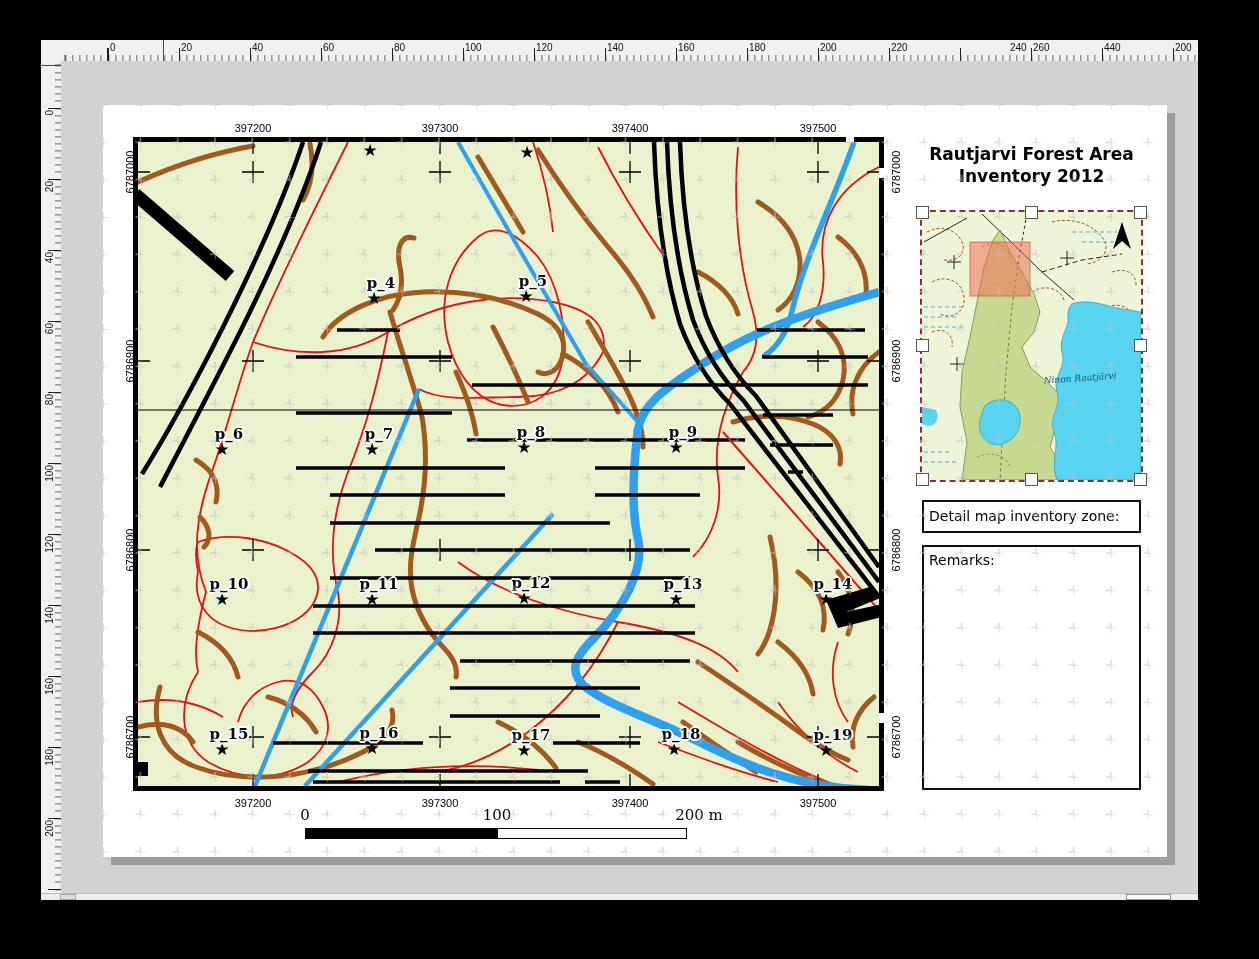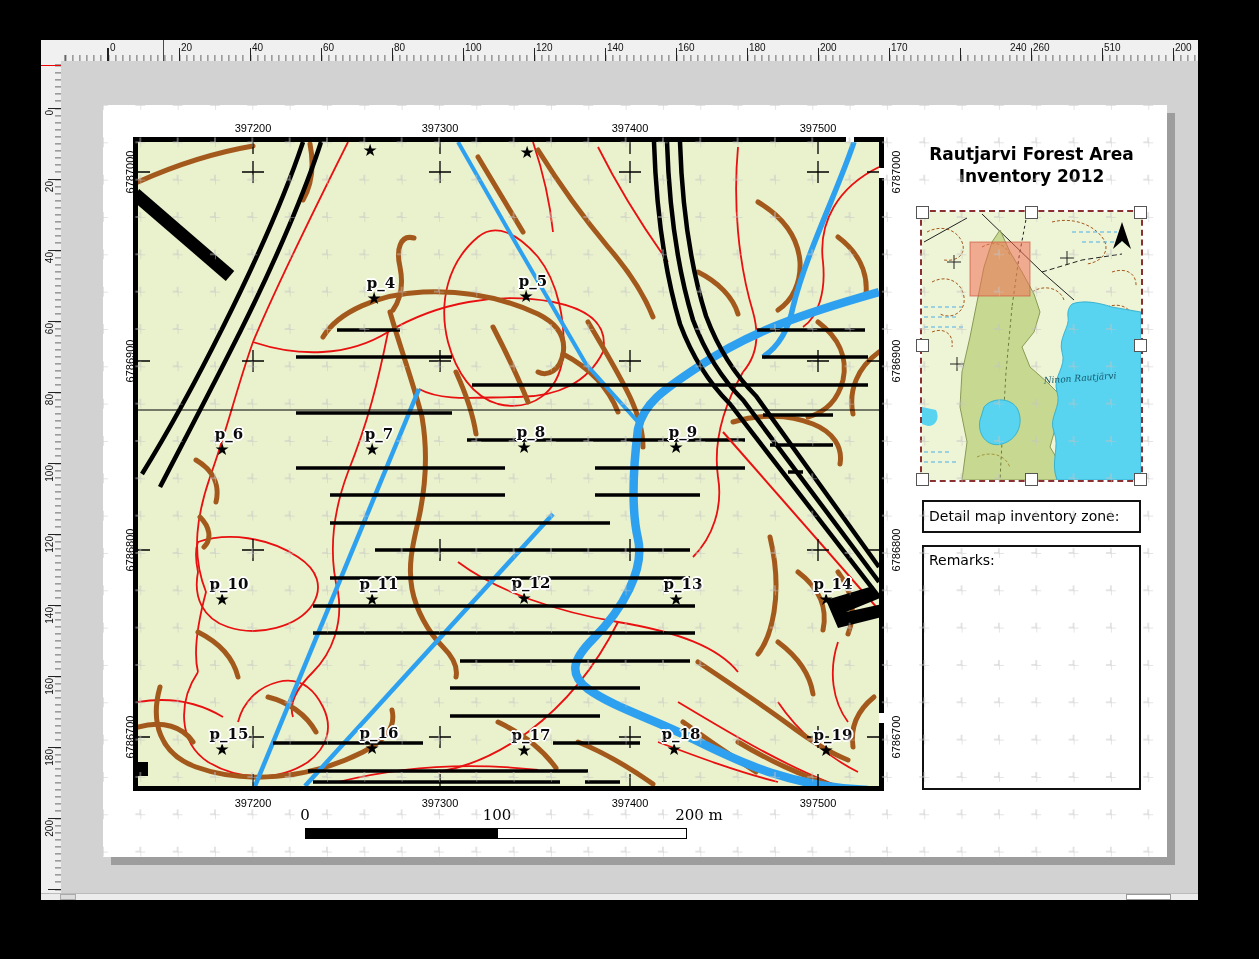--- a/index.html
+++ b/index.html
@@ -79,24 +79,24 @@
       <span class="rnum" style="left: 120px;">20</span>
       <span class="rnum" style="left: 191px;">40</span>
       <span class="rnum" style="left: 262px;">60</span>
       <span class="rnum" style="left: 333px;">80</span>
       <span class="rnum" style="left: 404px;">100</span>
       <span class="rnum" style="left: 475px;">120</span>
       <span class="rnum" style="left: 546px;">140</span>
       <span class="rnum" style="left: 617px;">160</span>
       <span class="rnum" style="left: 688px;">180</span>
       <span class="rnum" style="left: 759px;">200</span>
-      <span class="rnum" style="left: 830px;">170</span>
+      <span class="rnum" style="left: 830px;">220</span>
       <span class="rnum" style="left: 901px; margin-left: 48px;">240</span>
       <span class="rnum" style="left: 972px; text-align: center;">260</span>
-      <span class="rnum" style="left: 1043px;">510</span>
+      <span class="rnum" style="left: 1043px;">440</span>
       <span class="rnum" style="left: 1114px;">200</span>
     </div>
   <div id="left-ruler">
       <span class="vnum" style="top: 49px;">0</span>
       <span class="vnum" style="top: 120px;">20</span>
       <span class="vnum" style="top: 191px;">40</span>
       <span class="vnum" style="top: 262px;">60</span>
       <span class="vnum" style="top: 333px;">80</span>
       <span class="vnum" style="top: 404px;">100</span>
       <span class="vnum" style="top: 475px;">120</span>

